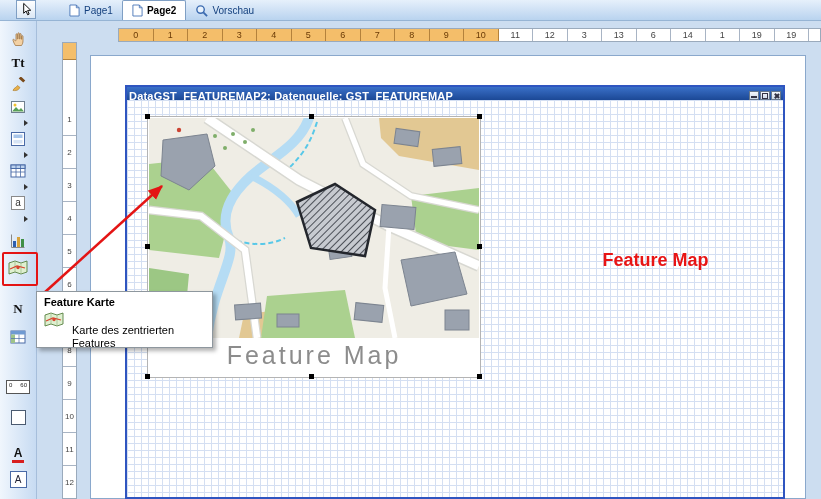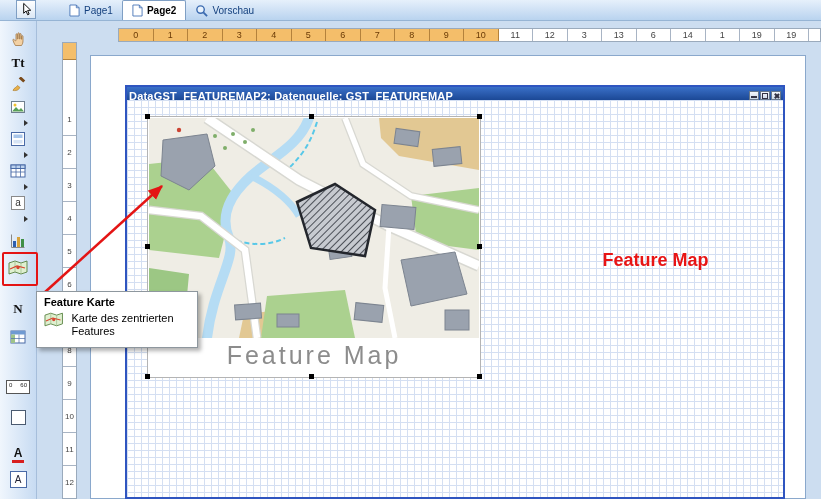--- a/index.html
+++ b/index.html
@@ -76,25 +76,25 @@
   .map-caption{position:absolute;left:0;right:0;top:224px;text-align:center;
     font-size:25px;color:#8c8c8c;letter-spacing:3px;}
   .handle{position:absolute;width:5px;height:5px;background:#000;z-index:4;}
 
   
   .band-label{position:absolute;left:558px;top:250px;width:195px;text-align:center;
     color:#e81414;font-weight:bold;font-size:18px;line-height:21px;z-index:4;}
   .anno-arrow{position:absolute;left:0;top:0;z-index:7;pointer-events:none;}
 
   
-  .tooltip{position:absolute;left:36px;top:291px;width:162px;height:57px;background:#fff;
+  .tooltip{position:absolute;left:36px;top:291px;width:177px;height:57px;background:#fff;
     border:1px solid #8e979e;box-shadow:3px 3px 4px rgba(0,0,0,.3);z-index:8;box-sizing:border-box;}
   .tooltip-title{font-weight:bold;font-size:11px;color:#000;padding:4px 7px 2px;}
   .tooltip-row{display:flex;gap:8px;padding:2px 7px;align-items:flex-start;}
-  .tooltip-text{font-size:11px;line-height:13px;width:122px;color:#000;}
+  .tooltip-text{font-size:11px;line-height:13px;width:122px;color:#000;margin-top:12px;}
 </style>
 </head>
 <body>
 
 <div id="app">
 
   <div class="page"></div>
 
   <div class="band">
     <div class="band-title">

